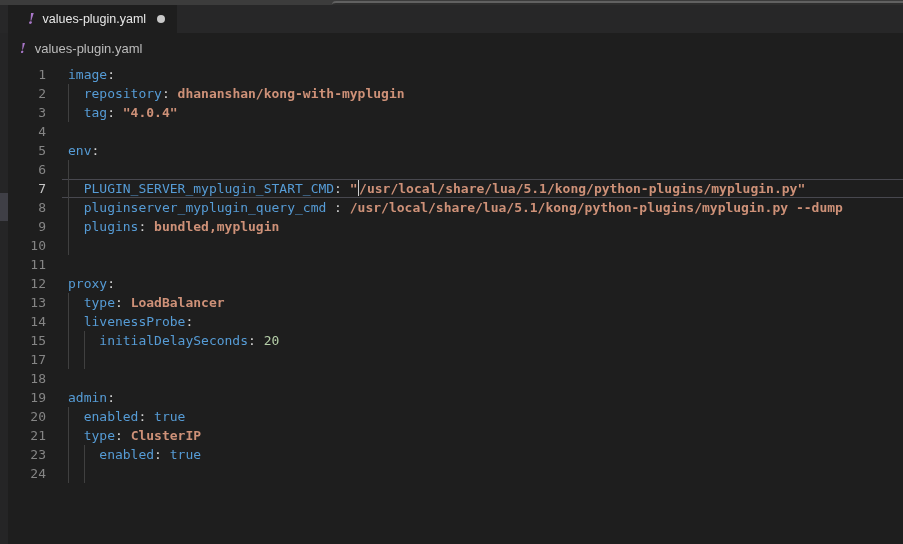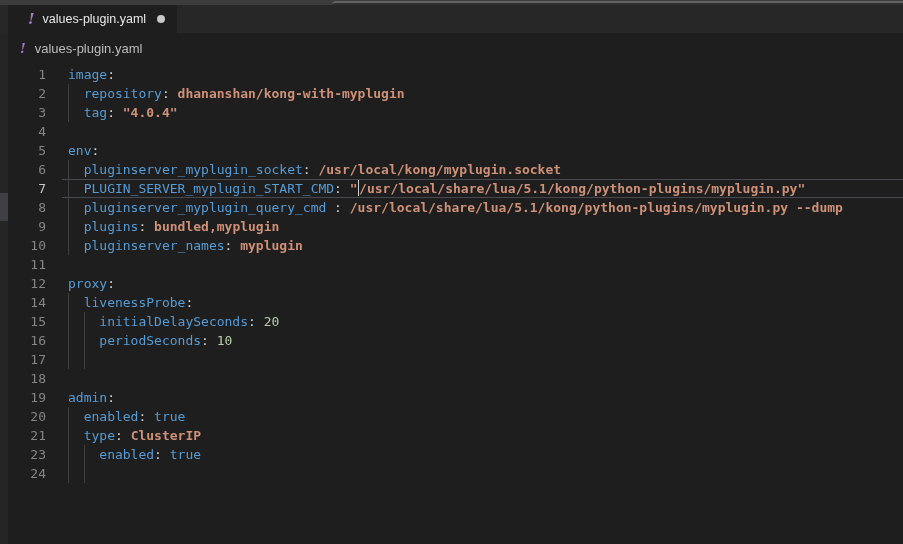--- a/index.html
+++ b/index.html
@@ -85,30 +85,30 @@
     <span class="yaml-icon small">!</span>
     <span class="breadcrumb-label">values-plugin.yaml</span>
   </div>
 
   <div id="code-lines">
       <div class="code-line"><span class="line-num">1</span><span class="line-text"><span class="tk-key">image</span><span class="tk-p">:</span></span></div>
       <div class="code-line"><span class="guide" style="left: calc(0ch + 68px);"></span><span class="line-num">2</span><span class="line-text"><span class="tk-p">  </span><span class="tk-key">repository</span><span class="tk-p">: </span><span class="tk-str">dhananshan/kong-with-myplugin</span></span></div>
       <div class="code-line"><span class="guide" style="left: calc(0ch + 68px);"></span><span class="line-num">3</span><span class="line-text"><span class="tk-p">  </span><span class="tk-key">tag</span><span class="tk-p">: </span><span class="tk-str">"4.0.4"</span></span></div>
       <div class="code-line"><span class="line-num">4</span><span class="line-text"></span></div>
       <div class="code-line"><span class="line-num">5</span><span class="line-text"><span class="tk-key">env</span><span class="tk-p">:</span></span></div>
-      <div class="code-line"><span class="guide" style="left: calc(0ch + 68px);"></span><span class="line-num">6</span><span class="line-text"><span class="tk-p">  </span><span class="tk-key">pluginserver_myplugin_socket</span><span class="tk-p">: </span><span class="tk-str">/usr/local/kong/myplugin.socket</span></span></div>
+      <div class="code-line"><span class="guide" style="left: calc(0ch + 68px);"></span><span class="line-num">6</span></div>
       <div class="code-line active"><span class="guide" style="left: calc(0ch + 68px);"></span><span class="line-num">7</span><span class="line-text"><span class="tk-p">  </span><span class="tk-key">PLUGIN_SERVER_myplugin_START_CMD</span><span class="tk-p">: </span><span class="tk-str">"</span><span class="cursor"></span><span class="tk-str">/usr/local/share/lua/5.1/kong/python-plugins/myplugin.py"</span></span></div>
       <div class="code-line"><span class="guide" style="left: calc(0ch + 68px);"></span><span class="line-num">8</span><span class="line-text"><span class="tk-p">  </span><span class="tk-key">pluginserver_myplugin_query_cmd</span><span class="tk-p"> : </span><span class="tk-str">/usr/local/share/lua/5.1/kong/python-plugins/myplugin.py --dump</span></span></div>
       <div class="code-line"><span class="guide" style="left: calc(0ch + 68px);"></span><span class="line-num">9</span><span class="line-text"><span class="tk-p">  </span><span class="tk-key">plugins</span><span class="tk-p">: </span><span class="tk-str">bundled,myplugin</span></span></div>
-      <div class="code-line"><span class="guide" style="left: calc(0ch + 68px);"></span><span class="line-num">10</span><span class="line-text"><span class="tk-p">  </span><span class="tk-key">pluginserver_names</span><span class="tk-p">: </span><span class="tk-str">myplugin</span></span></div>
+      <div class="code-line"><span class="guide" style="left: calc(0ch + 68px);"></span><span class="line-num">10</span></div>
       <div class="code-line"><span class="line-num">11</span><span class="line-text"></span></div>
       <div class="code-line"><span class="line-num">12</span><span class="line-text"><span class="tk-key">proxy</span><span class="tk-p">:</span></span></div>
+      <div class="code-line"><span class="guide" style="left: calc(0ch + 68px);"></span><span class="line-num">13</span><span class="line-text"><span class="tk-p">  </span><span class="tk-key">type</span><span class="tk-p">: </span><span class="tk-str">LoadBalancer</span></span></div>
       <div class="code-line"><span class="guide" style="left: calc(0ch + 68px);"></span><span class="line-num">14</span><span class="line-text"><span class="tk-p">  </span><span class="tk-key">livenessProbe</span><span class="tk-p">:</span></span></div>
       <div class="code-line"><span class="guide" style="left: calc(0ch + 68px);"></span><span class="guide" style="left: calc(2ch + 68px);"></span><span class="line-num">15</span><span class="line-text"><span class="tk-p">    </span><span class="tk-key">initialDelaySeconds</span><span class="tk-p">: </span><span class="tk-num">20</span></span></div>
-      <div class="code-line"><span class="guide" style="left: calc(0ch + 68px);"></span><span class="guide" style="left: calc(2ch + 68px);"></span><span class="line-num">16</span><span class="line-text"><span class="tk-p">    </span><span class="tk-key">periodSeconds</span><span class="tk-p">: </span><span class="tk-num">10</span></span></div>
       <div class="code-line"><span class="guide" style="left: calc(0ch + 68px);"></span><span class="guide" style="left: calc(2ch + 68px);"></span><span class="line-num">17</span></div>
       <div class="code-line"><span class="line-num">18</span><span class="line-text"></span></div>
       <div class="code-line"><span class="line-num">19</span><span class="line-text"><span class="tk-key">admin</span><span class="tk-p">:</span></span></div>
       <div class="code-line"><span class="guide" style="left: calc(0ch + 68px);"></span><span class="line-num">20</span><span class="line-text"><span class="tk-p">  </span><span class="tk-key">enabled</span><span class="tk-p">: </span><span class="tk-bool">true</span></span></div>
       <div class="code-line"><span class="guide" style="left: calc(0ch + 68px);"></span><span class="line-num">21</span><span class="line-text"><span class="tk-p">  </span><span class="tk-key">type</span><span class="tk-p">: </span><span class="tk-str">ClusterIP</span></span></div>
       <div class="code-line"><span class="guide" style="left: calc(0ch + 68px);"></span><span class="guide" style="left: calc(2ch + 68px);"></span><span class="line-num">23</span><span class="line-text"><span class="tk-p">    </span><span class="tk-key">enabled</span><span class="tk-p">: </span><span class="tk-bool">true</span></span></div>
       <div class="code-line"><span class="guide" style="left: calc(0ch + 68px);"></span><span class="guide" style="left: calc(2ch + 68px);"></span><span class="line-num">24</span></div>
     </div>
 
   <div class="left-strip">

